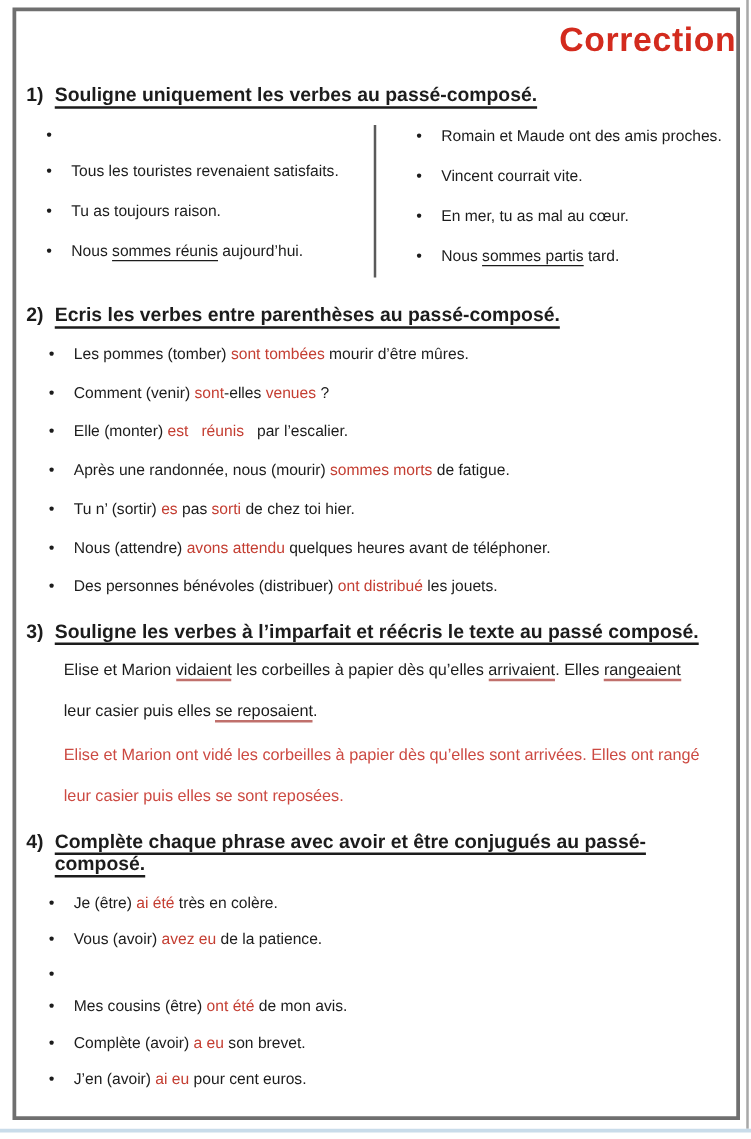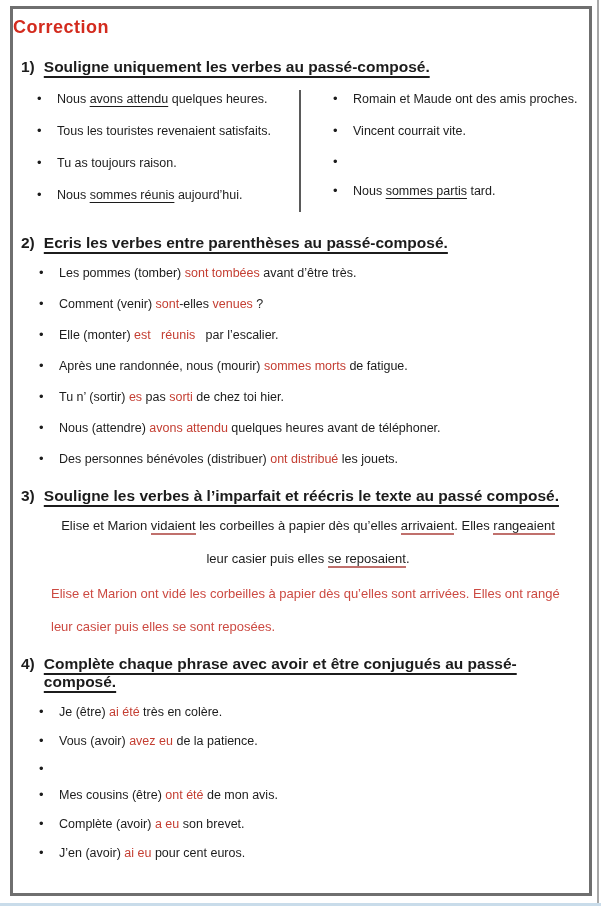--- a/index.html
+++ b/index.html
@@ -8,21 +8,21 @@
     font-family:"Liberation Sans", sans-serif;color:#1c1c1c;overflow:hidden;
   }
   .sheet-frame{
     position:absolute;left:10px;top:6px;width:582px;height:890px;
     box-sizing:border-box;border:3px solid #6f6f6f;background:#fff;overflow:hidden;
   }
   .window-edge-line{position:absolute;top:0;left:597px;width:2px;height:903px;background:#a8a8a8;}
   .window-bottom-border{position:absolute;top:903px;left:0;width:601px;height:3px;background:#c9dcea;}
 
   .title{
-    text-align:left;margin-top:8px;font-size:18px;font-weight:bold;
+    text-align:right;margin-top:8px;font-size:27px;font-weight:bold;
     color:var(--title-red,#d32b1e);letter-spacing:.5px;
   }
 
   .sec{margin-left:8px;margin-right:8px;}
   .sec-head{display:flex;gap:9px;font-weight:bold;font-size:15.5px;align-items:baseline;}
   .sec-title{text-decoration:underline;text-decoration-thickness:1.8px;text-underline-offset:3.5px;}
   .sec1-head{margin-top:20px;}
   .sec2-head{margin-top:16px;}
   .sec3-head{margin-top:18px;}
   .sec4-head{margin-top:12px;}
@@ -35,21 +35,21 @@
   .col-l{width:262px;}
   .col-r{flex:1;padding-left:32px;}
   .vdivider{width:2px;background:#5a5a5a;align-self:stretch;margin-bottom:6px;}
   .two-col .bullet-item{margin-bottom:13px;}
 
   .s-list{margin-top:12px;margin-left:18px;}
   .sec2 .bullet-item{margin-bottom:12px;}
   .sec4 .bullet-item{margin-bottom:10px;}
 
   .para{margin-left:30px;margin-right:16px;font-size:13px;line-height:33px;white-space:pre-wrap;}
-  .para-black{margin-top:4px;text-align:center;}
+  .para-black{margin-top:4px;}
   .para-red{color:var(--red-para,#cc4a42);margin-top:2px;}
 
   .pt-n{}
   .pt-u{text-decoration:underline;text-decoration-thickness:1.4px;text-underline-offset:2.5px;}
   .pt-r{color:var(--red-answer,#c43e32);}
   .pt-ru{border-bottom:2px solid var(--uline-red,#c0706c);padding-bottom:0px;}
 </style>
 </head>
 <body>
 
@@ -59,21 +59,20 @@
 
   <div class="sec sec1">
     <div class="sec-head sec1-head">
       <span class="sec-num">1)</span>
       <span class="sec-title">Souligne uniquement les verbes au passé-composé.</span>
     </div>
     <div class="two-col">
       <div class="col-l">
           <div class="bullet-item">
             <span class="dot">•</span>
-            <span class="item-text"><span class="pt-n">Nous </span><span class="pt-u">avons attendu</span><span class="pt-n"> quelques heures.</span></span>
           </div>
           <div class="bullet-item">
             <span class="dot">•</span>
             <span class="item-text"><span class="pt-n">Tous les touristes revenaient satisfaits.</span></span>
           </div>
           <div class="bullet-item">
             <span class="dot">•</span>
             <span class="item-text"><span class="pt-n">Tu as toujours raison.</span></span>
           </div>
           <div class="bullet-item">
@@ -86,38 +85,39 @@
           <div class="bullet-item">
             <span class="dot">•</span>
             <span class="item-text"><span class="pt-n">Romain et Maude ont des amis proches.</span></span>
           </div>
           <div class="bullet-item">
             <span class="dot">•</span>
             <span class="item-text"><span class="pt-n">Vincent courrait vite.</span></span>
           </div>
           <div class="bullet-item">
             <span class="dot">•</span>
+            <span class="item-text"><span class="pt-n">En mer, tu as mal au cœur.</span></span>
           </div>
           <div class="bullet-item">
             <span class="dot">•</span>
             <span class="item-text"><span class="pt-n">Nous </span><span class="pt-u">sommes partis</span><span class="pt-n"> tard.</span></span>
           </div>
         </div>
     </div>
   </div>
 
   <div class="sec sec2">
     <div class="sec-head sec2-head">
       <span class="sec-num">2)</span>
       <span class="sec-title">Ecris les verbes entre parenthèses au passé-composé.</span>
     </div>
     <div class="s-list">
         <div class="bullet-item">
           <span class="dot">•</span>
-          <span class="item-text"><span class="pt-n">Les pommes (tomber) </span><span class="pt-r">sont tombées</span><span class="pt-n"> avant d’être très.</span></span>
+          <span class="item-text"><span class="pt-n">Les pommes (tomber) </span><span class="pt-r">sont tombées</span><span class="pt-n"> mourir d’être mûres.</span></span>
         </div>
         <div class="bullet-item">
           <span class="dot">•</span>
           <span class="item-text"><span class="pt-n">Comment (venir) </span><span class="pt-r">sont</span><span class="pt-n">-elles </span><span class="pt-r">venues</span><span class="pt-n"> ?</span></span>
         </div>
         <div class="bullet-item">
           <span class="dot">•</span>
           <span class="item-text"><span class="pt-n">Elle (monter) </span><span class="pt-r">est   réunis</span><span class="pt-n">   par l’escalier.</span></span>
         </div>
         <div class="bullet-item">

